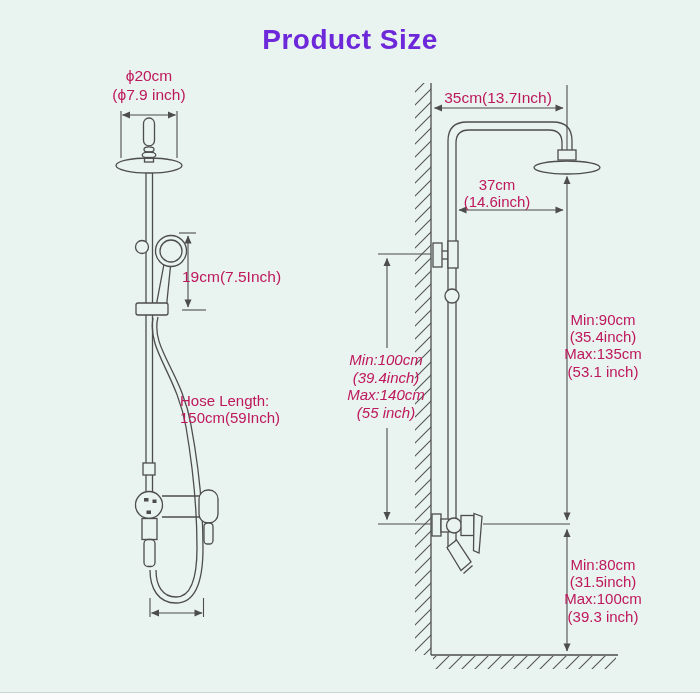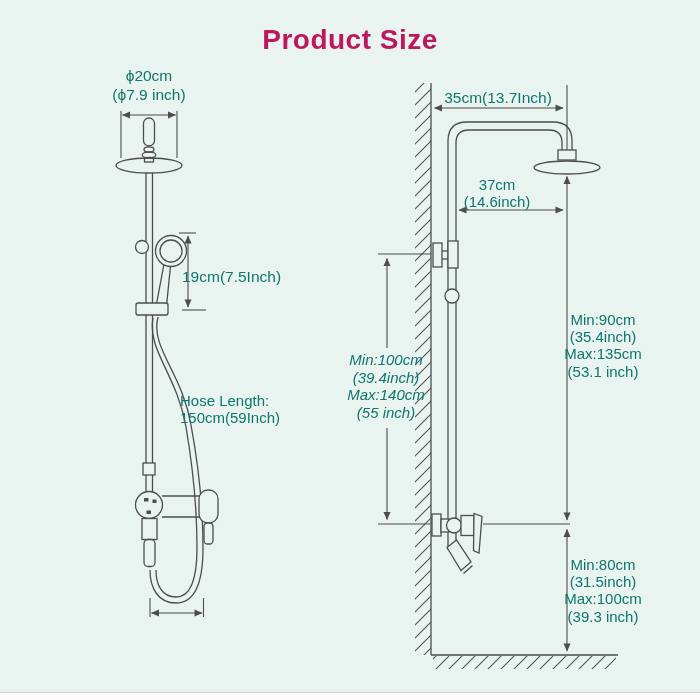--- a/index.html
+++ b/index.html
@@ -5,29 +5,29 @@
   html,body{margin:0;padding:0;}
   #stage{
     position:relative;width:700px;height:700px;overflow:hidden;
     background:#e9f3ef;
     font-family:"Liberation Sans", sans-serif;
     color:#383838;
   }
   #title{
     position:absolute;left:0;right:0;top:24px;
     text-align:center;font-size:28px;font-weight:bold;
-    letter-spacing:.5px;color:#be185d;
+    letter-spacing:.5px;color:#6d28d9;
   }
   svg{position:absolute;left:0;top:0;}
   .ln{stroke:#4d4d4d;stroke-width:1.3;fill:none;}
   .dim{stroke:#4d4d4d;stroke-width:1.1;fill:none;}
   .fillbg{fill:#e9f3ef;}
   .label{
     position:absolute;font-size:15px;line-height:17.4px;
-    color:#0f766e;white-space:nowrap;
+    color:#be185d;white-space:nowrap;
   }
   .label div{white-space:nowrap;}
   .center{text-align:center;}
   .lbl-head-dia{left:84px;top:66px;width:130px;line-height:19px;font-size:15.5px;}
   .lbl-19{left:182px;top:268px;font-size:15.5px;}
   .lbl-hose{left:180px;top:392px;}
   .lbl-centre{left:134px;top:618px;font-size:15.5px;}
   .lbl-35{left:428px;top:89px;width:140px;font-size:15.5px;text-align:center;}
   .lbl-37{left:438px;top:176px;width:118px;}
   .lbl-bar{left:325px;top:351px;width:122px;line-height:17.6px;font-style:italic;}

